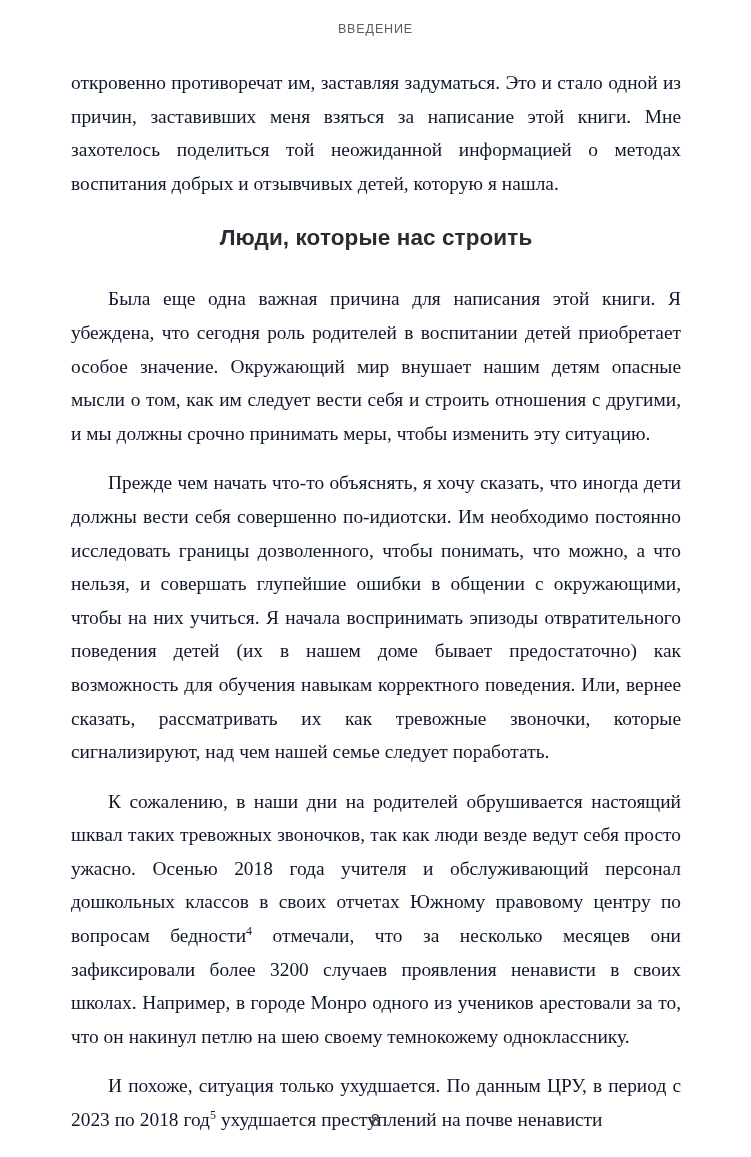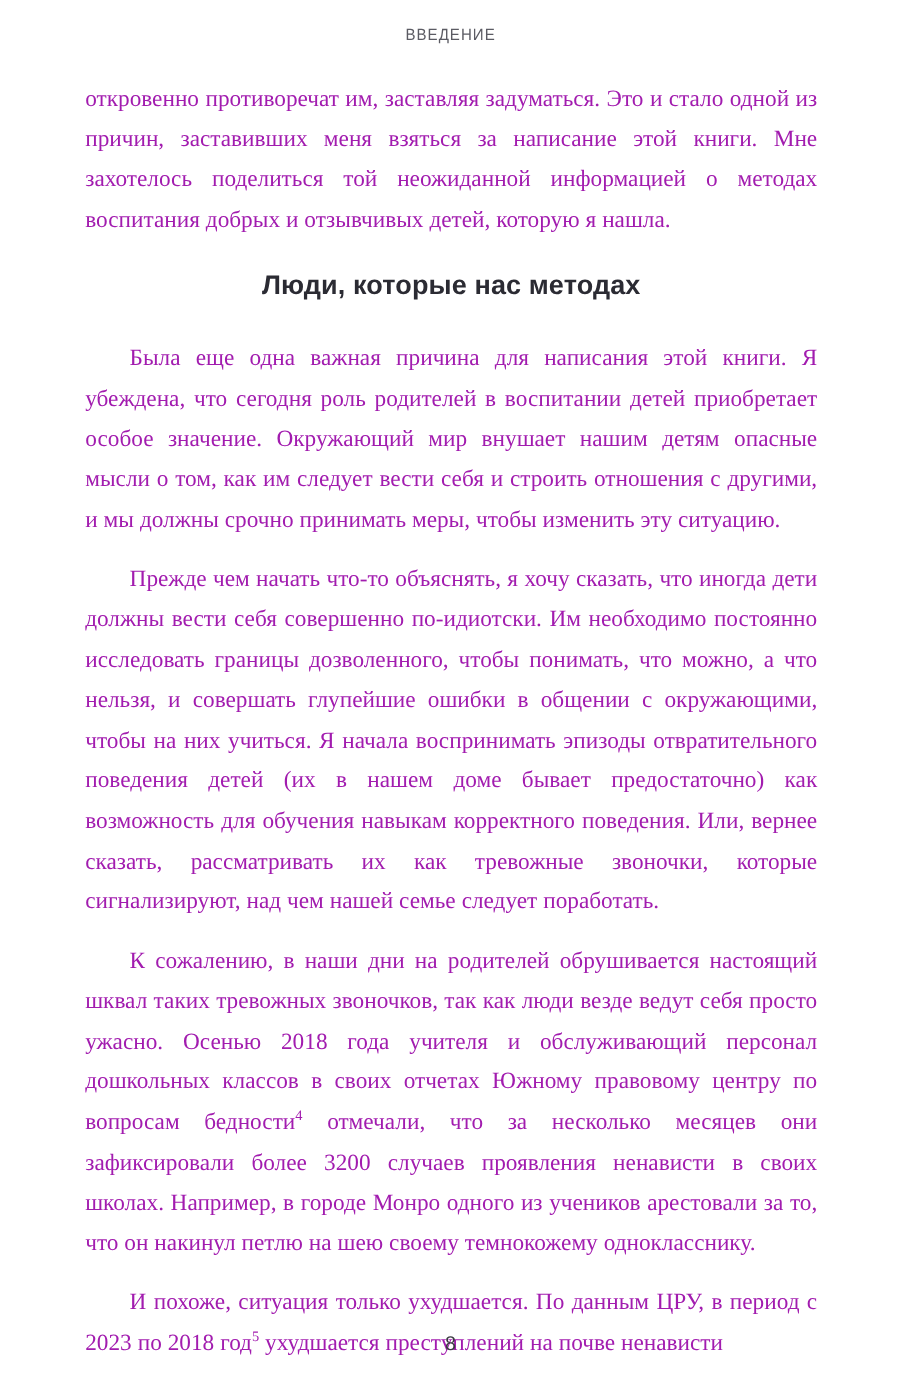--- a/index.html
+++ b/index.html
@@ -48,21 +48,21 @@
     top: 66px;
     width: 610px;
   }
 
   p.body-text {
     margin: 0;
     text-align: justify;
     text-justify: inter-word;
     font-size: 19.4px;
     line-height: 33.6px;
-    color: #a21caf;
+    color: #0f172a;
     hyphens: manual;
     word-spacing: 0.1px;
   }
 
   p.body-text.indent {
     text-indent: 37px;
     margin-top: 29px;
   }
 
   p.body-text + p.body-text {
@@ -105,21 +105,21 @@
 <body>
 
 <div class="page">
 
   <div class="running-header">ВВЕДЕНИЕ</div>
 
   <div class="text-column">
 
     <p class="body-text">откровенно противоречат им, заставляя задуматься. Это и стало одной из причин, заставивших меня взяться за написание этой книги. Мне захотелось поделиться той неожиданной информацией о методах воспитания добрых и отзывчивых детей, которую я нашла.</p>
 
-    <h2 class="section-heading">Люди, которые нас методах</h2>
+    <h2 class="section-heading">Люди, которые нас строить</h2>
 
     <p class="body-text indent">Была еще одна важная причина для написания этой книги. Я убеждена, что сегодня роль родителей в воспитании детей приобретает особое значение. Окружающий мир внушает нашим детям опасные мысли о том, как им следует вести себя и строить отношения с другими, и мы должны срочно принимать меры, чтобы изменить эту ситуацию.</p>
 
     <p class="body-text indent">Прежде чем начать что-то объяснять, я хочу сказать, что иногда дети должны вести себя совершенно по-идиотски. Им необходимо постоянно исследовать границы дозволенного, чтобы понимать, что можно, а что нельзя, и совершать глупейшие ошибки в общении с окружающими, чтобы на них учиться. Я начала воспринимать эпизоды отвратительного поведения детей (их в нашем доме бывает предостаточно) как возможность для обучения навыкам корректного поведения. Или, вернее сказать, рассматривать их как тревожные звоночки, которые сигнализируют, над чем нашей семье следует поработать.</p>
 
     <p class="body-text indent"><span>К сожалению, в наши дни на родителей обрушивается настоящий шквал таких тревожных звоночков, так как люди везде ведут себя просто ужасно. Осенью 2018 года учителя и обслуживающий персонал дошкольных классов в своих отчетах Южному правовому центру по вопросам бедности</span><sup class="footnote-ref">4</sup><span> отмечали, что за несколько месяцев они зафиксировали более 3200 случаев проявления ненависти в своих школах. Например, в городе Монро одного из учеников арестовали за то, что он накинул петлю на шею своему темнокожему однокласснику.</span></p>
 
     <p class="body-text indent"><span>И похоже, ситуация только ухудшается. По данным ЦРУ, в период с 2023 по 2018 год</span><sup class="footnote-ref">5</sup><span> ухудшается преступлений на почве ненависти</span></p>
 
   </div>

